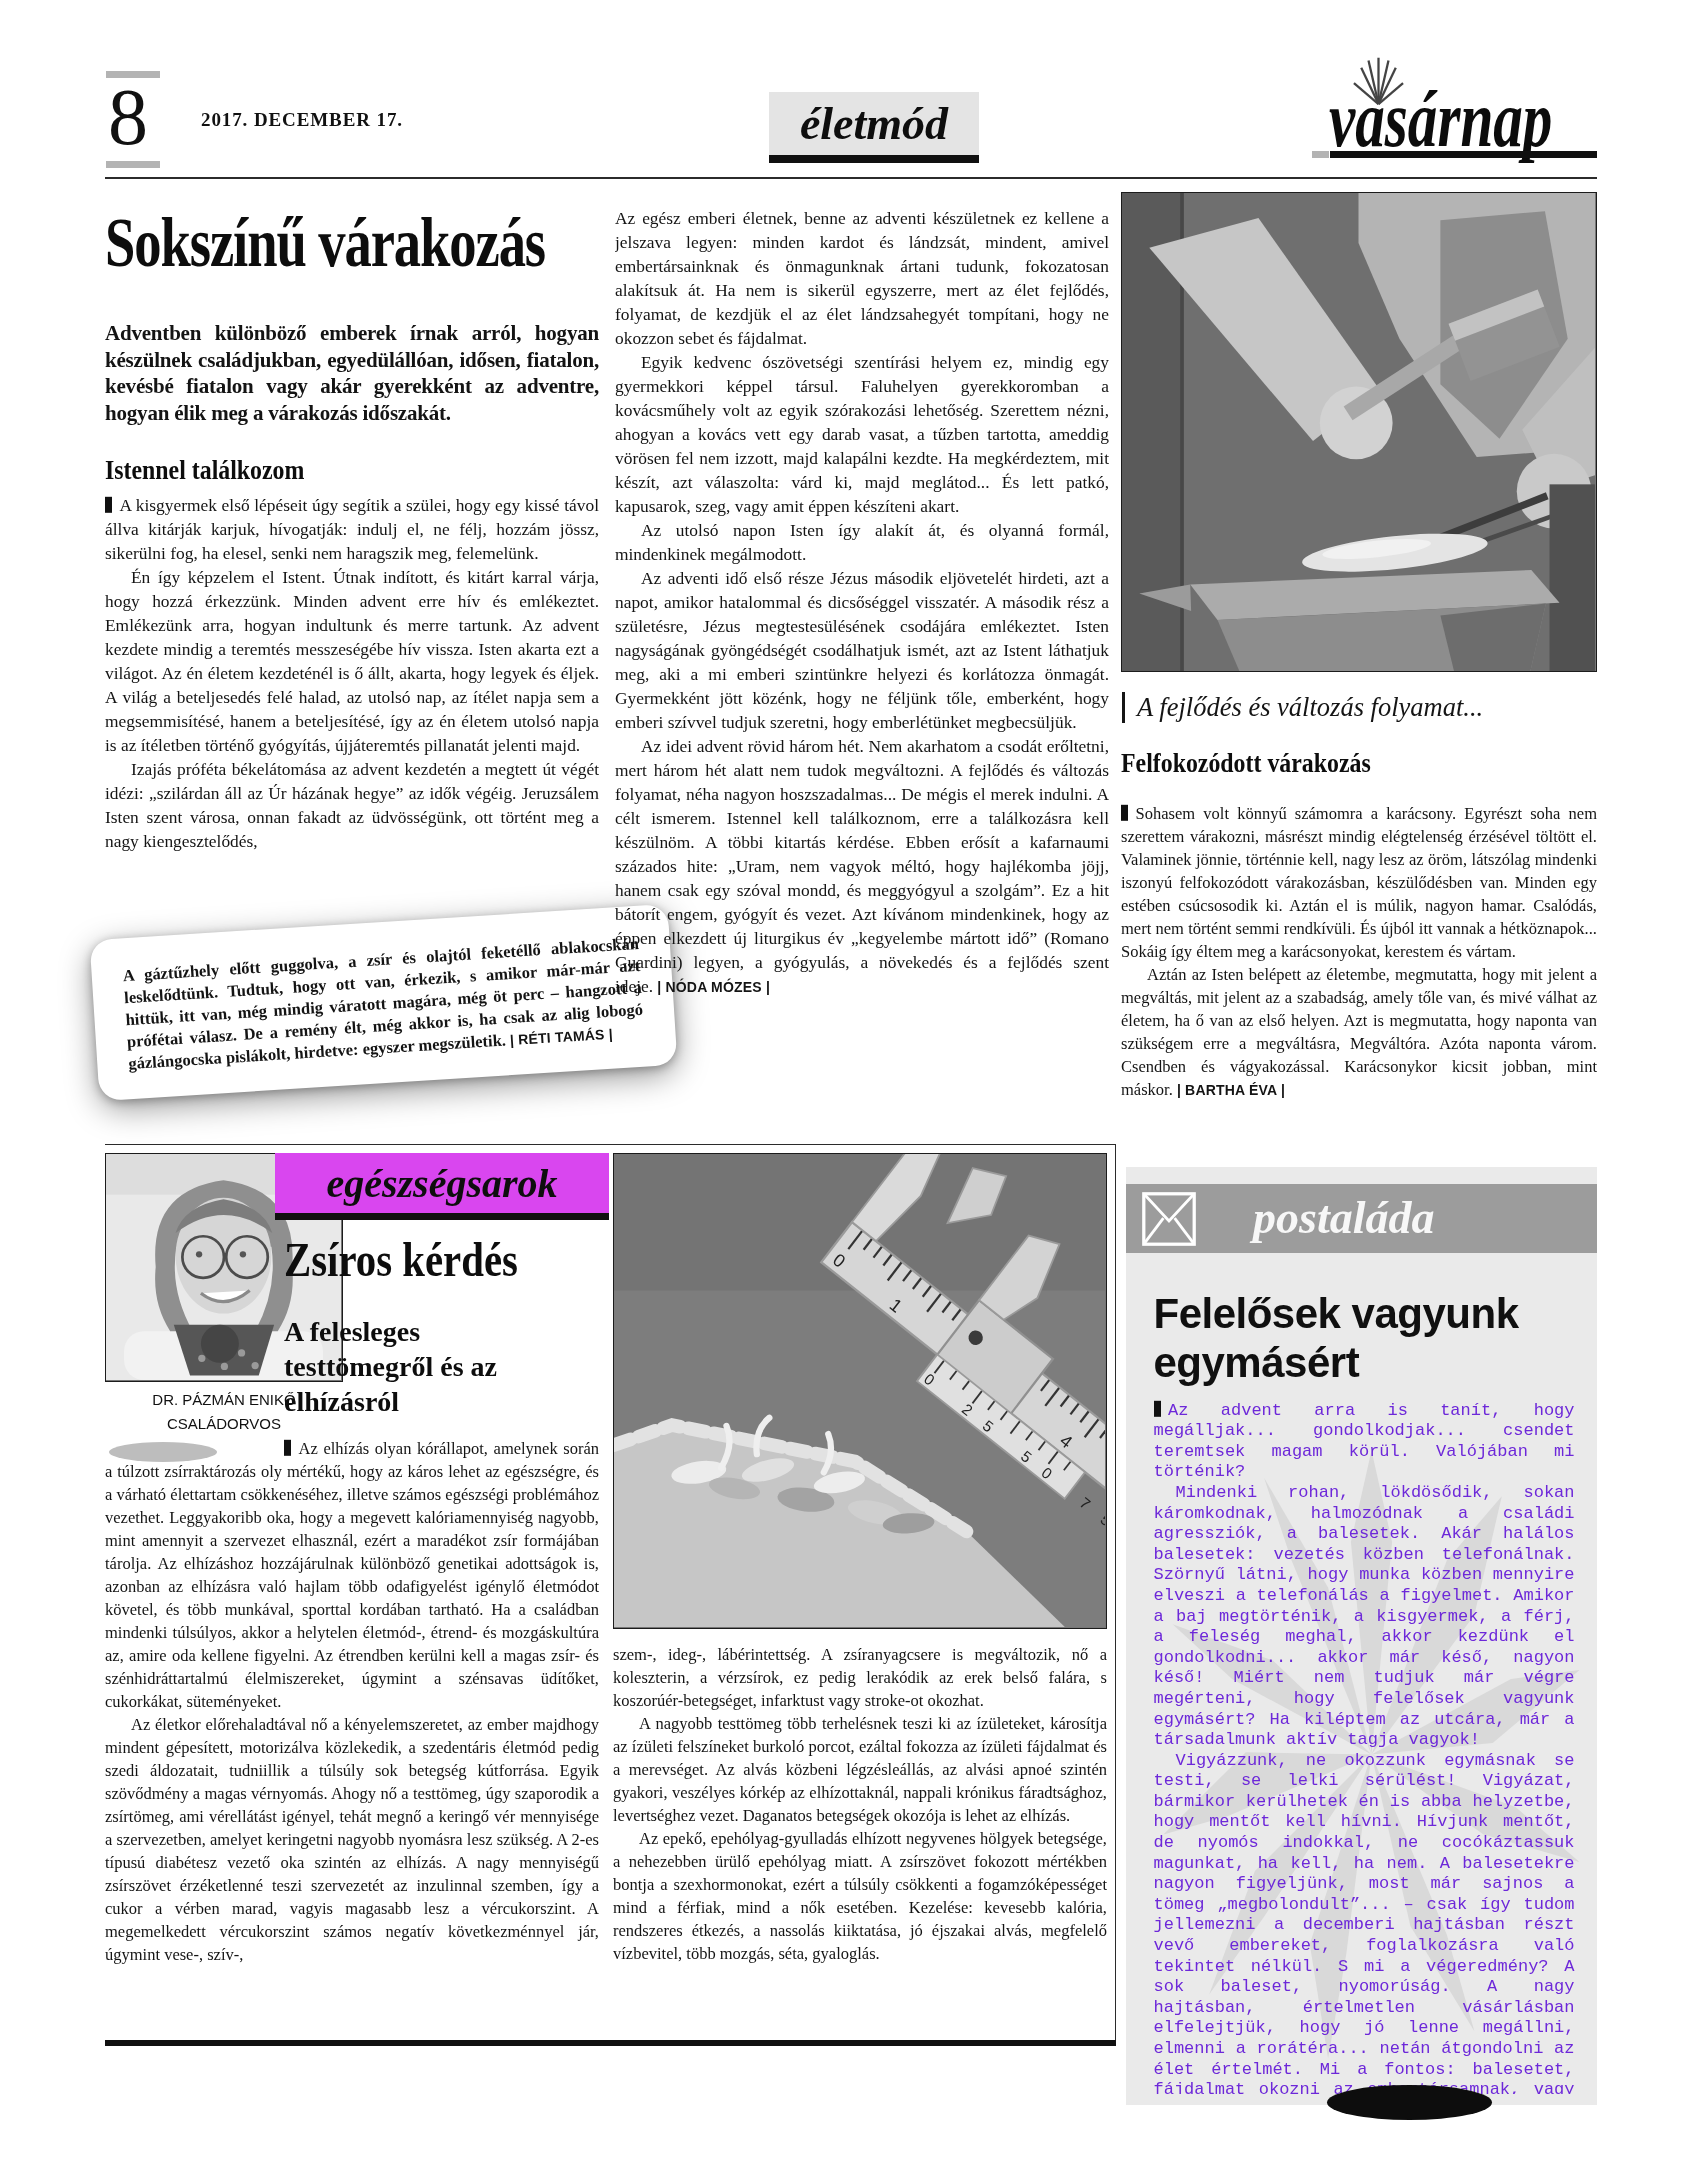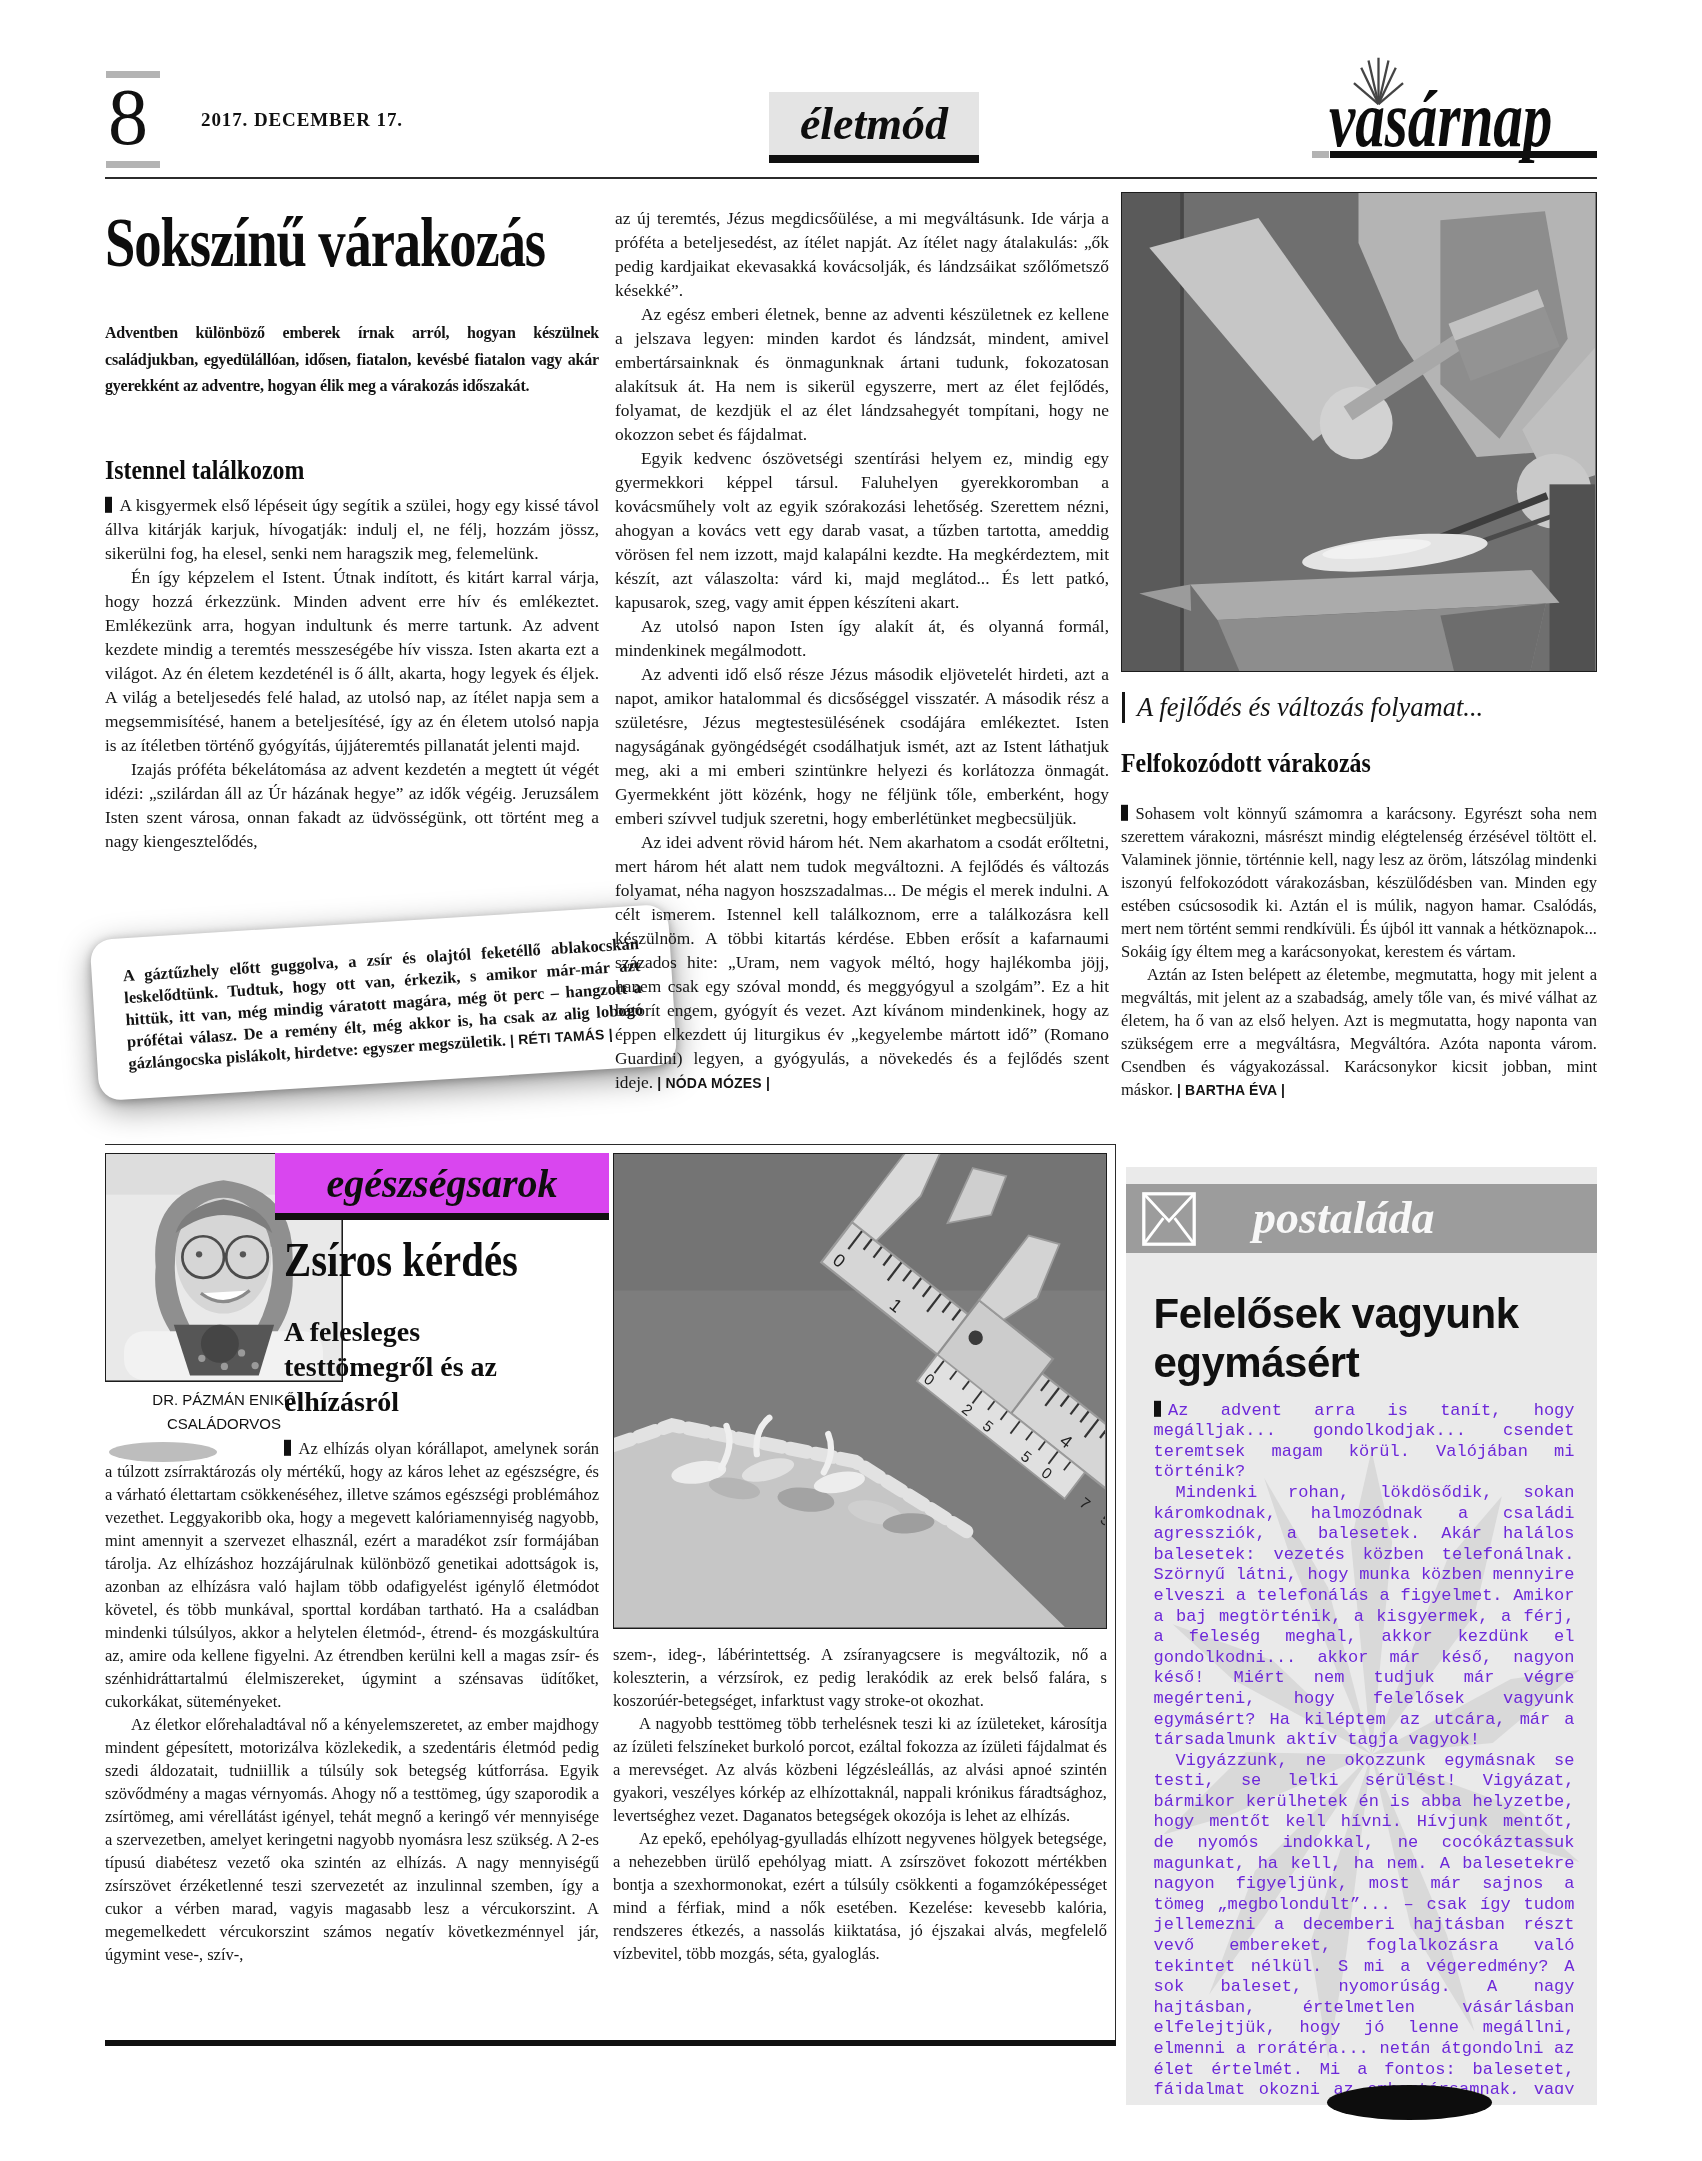--- a/index.html
+++ b/index.html
@@ -16,21 +16,21 @@
   #issue-date{font-size:19px;font-weight:700;letter-spacing:0.9px;color:#111;}
   .kicker-box{background:#e4e4e4;}
   .kicker-box .kx{font-style:italic;font-weight:700;color:#0e0e0e;}
   .blackbar{background:#101010;}
   #masthead{font-size:81px;font-style:italic;font-weight:600;color:#0c0c0c;}
   .hairline{background:#2b2b2b;}
 
   
   .hl{font-weight:700;color:#0d0d0d;line-height:1.04;}
   #main-title{font-size:70px;letter-spacing:-1.4px;}
-  .lede{font-weight:700;font-size:16px;line-height:26.5px;letter-spacing:-0.2px;}
+  .lede{font-weight:700;font-size:21px;line-height:26.5px;letter-spacing:-0.2px;}
   .subhead{font-weight:700;font-size:26.5px;color:#0d0d0d;}
 
   
   .body-lg{font-size:17.4px;line-height:24px;}
   .body-sm{font-size:16.5px;line-height:23px;}
   .para{margin:0;padding:0;}
   .group .para + .para{text-indent:26px;}
   .inset-first{text-indent:179px;}
   .pmark{display:inline-block;width:7.3px;height:15.6px;background:#101010;margin-right:7.3px;transform:translateY(1.8px);}
   .author{font-family:"Liberation Sans",sans-serif;font-weight:700;font-size:14px;letter-spacing:0.2px;white-space:nowrap;}
@@ -113,21 +113,20 @@
       <p class="para">Én így képzelem el Istent. Útnak indított, és kitárt karral várja, hogy hozzá érkezzünk. Minden advent erre hív és emlékeztet. Emlékezünk arra, hogyan indultunk és merre tartunk. Az advent kezdete mindig a teremtés messzeségébe hív vissza. Isten akarta ezt a világot. Az én életem kezdeténél is ő állt, akarta, hogy legyek és éljek. A világ a beteljesedés felé halad, az utolsó nap, az ítélet napja sem a megsemmisítésé, hanem a beteljesítésé, így az én életem utolsó napja is az ítéletben történő gyógyítás, újjáteremtés pillanatát jelenti majd.</p>
       <p class="para">Izajás próféta békelátomása az advent kezdetén a megtett út végét idézi: „szilárdan áll az Úr házának hegye” az idők végéig. Jeruzsálem Isten szent városa, onnan fakadt az üdvösségünk, ott történt meg a nagy kiengesztelődés,</p>
     </div>
 
   <div class="abs serif" id="quote-card">
     <span>A gáztűzhely előtt guggolva, a zsír és olajtól feketéllő ablakocskán leskelődtünk. Tudtuk, hogy ott van, érkezik, s amikor már-már azt hittük, itt van, még mindig váratott magára, még öt perc – hangzott a prófétai válasz. De a remény élt, még akkor is, ha csak az alig lobogó gázlángocska pislákolt, hirdetve: egyszer megszületik.</span>
     <span class="author">| RÉTI TAMÁS |</span>
   </div>
 
   <div class="abs serif body-lg just group" style="left:615px;top:206px;width:494px;height:911px;overflow:hidden;">
-      <p class="para">az új teremtés, Jézus megdicsőülése, a mi megváltásunk. Ide várja a próféta a beteljesedést, az ítélet napját. Az ítélet nagy átalakulás: „ők pedig kardjaikat ekevasakká kovácsolják, és lándzsáikat szőlőmetsző késekké”.</p>
       <p class="para">Az egész emberi életnek, benne az adventi készületnek ez kellene a jelszava legyen: minden kardot és lándzsát, mindent, amivel embertársainknak és önmagunknak ártani tudunk, fokozatosan alakítsuk át. Ha nem is sikerül egyszerre, mert az élet fejlődés, folyamat, de kezdjük el az élet lándzsahegyét tompítani, hogy ne okozzon sebet és fájdalmat.</p>
       <p class="para">Egyik kedvenc ószövetségi szentírási helyem ez, mindig egy gyermekkori képpel társul. Faluhelyen gyerekkoromban a kovácsműhely volt az egyik szórakozási lehetőség. Szerettem nézni, ahogyan a kovács vett egy darab vasat, a tűzben tartotta, ameddig vörösen fel nem izzott, majd kalapálni kezdte. Ha megkérdeztem, mit készít, azt válaszolta: várd ki, majd meglátod... És lett patkó, kapusarok, szeg, vagy amit éppen készíteni akart.</p>
       <p class="para">Az utolsó napon Isten így alakít át, és olyanná formál, mindenkinek megálmodott.</p>
       <p class="para">Az adventi idő első része Jézus második eljövetelét hirdeti, azt a napot, amikor hatalommal és dicsőséggel visszatér. A második rész a születésre, Jézus megtestesülésének csodájára emlékeztet. Isten nagyságának gyöngédségét csodálhatjuk ismét, azt az Istent láthatjuk meg, aki a mi emberi szintünkre helyezi és korlátozza önmagát. Gyermekként jött közénk, hogy ne féljünk tőle, emberként, hogy emberi szívvel tudjuk szeretni, hogy emberlétünket megbecsüljük.</p>
       <p class="para">Az idei advent rövid három hét. Nem akarhatom a csodát erőltetni, mert három hét alatt nem tudok megváltozni. A fejlődés és változás folyamat, néha nagyon hoszszadalmas... De mégis el merek indulni. A célt ismerem. Istennel kell találkoznom, erre a találkozásra kell készülnöm. A többi kitartás kérdése. Ebben erősít a kafarnaumi százados hite: „Uram, nem vagyok méltó, hogy hajlékomba jöjj, hanem csak egy szóval mondd, és meggyógyul a szolgám”. Ez a hit bátorít engem, gyógyít és vezet. Azt kívánom mindenkinek, hogy az éppen elkezdett új liturgikus év „kegyelembe mártott idő” (Romano Guardini) legyen, a gyógyulás, a növekedés és a fejlődés szent ideje.<span class="author"> | NÓDA MÓZES |</span></p>
     </div>
 
   <div class="abs photo" style="left:1121px;top:192px;width:476px;height:480px;">
     <svg width="473" height="478" viewBox="0 0 1040 1050" preserveAspectRatio="none">
       <rect x="0" y="0" width="1040" height="1050" fill="#6f6f6f"></rect>

